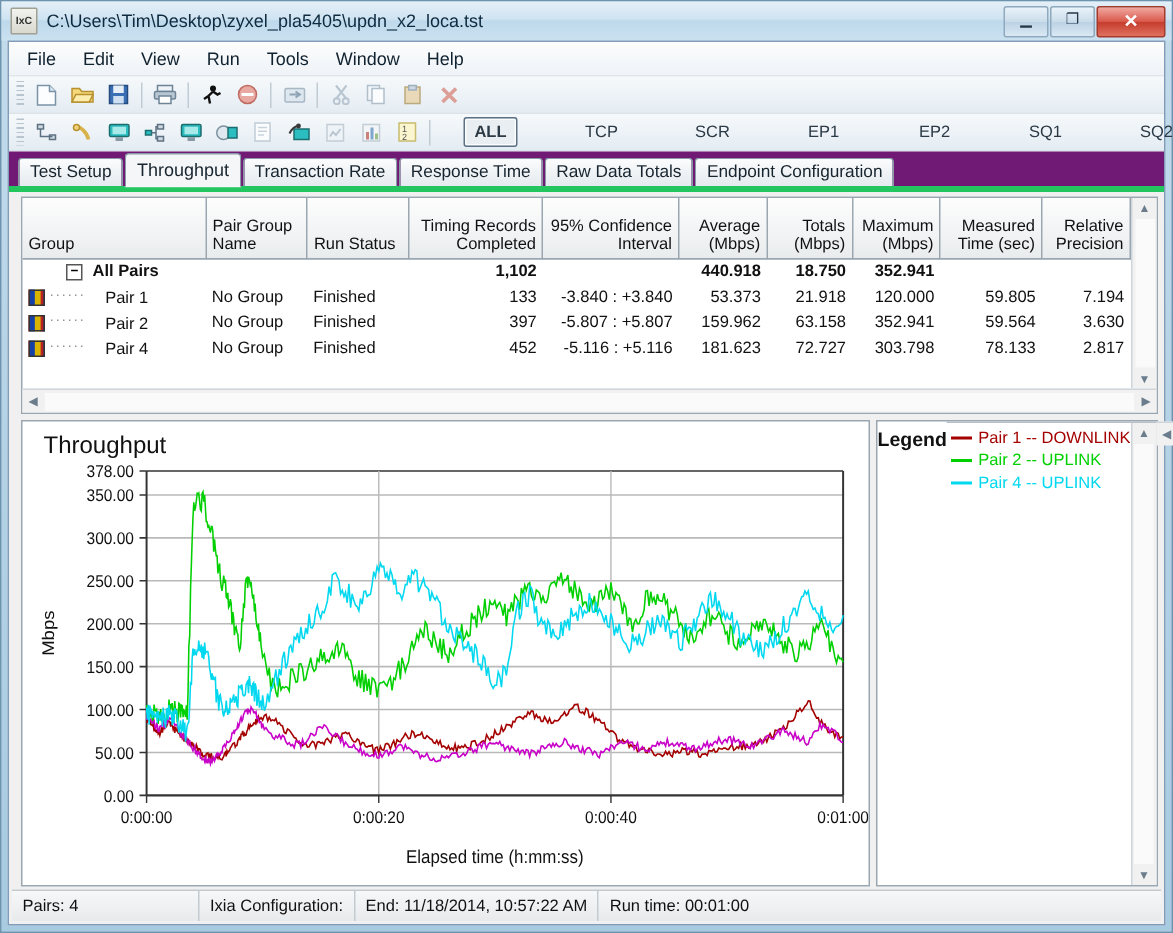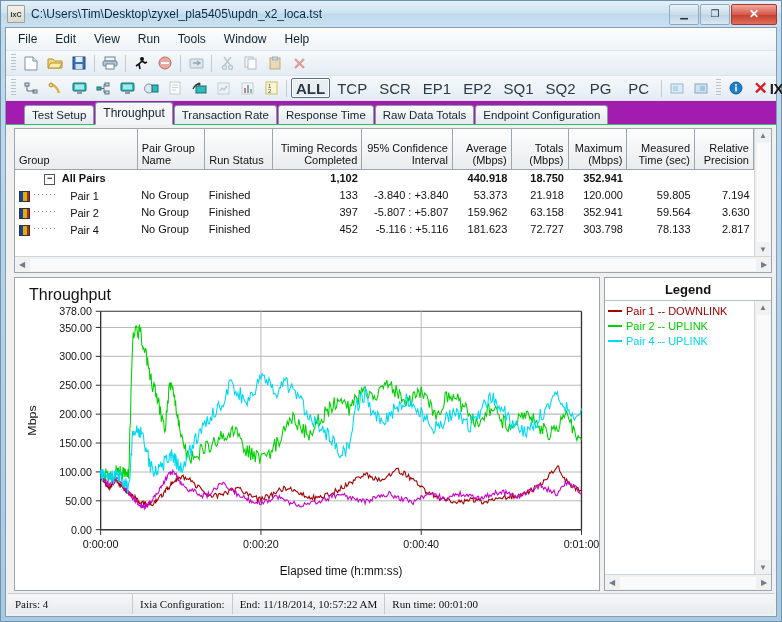--- a/index.html
+++ b/index.html
@@ -73,35 +73,35 @@
   .grip{
     width:5px;height:18px;flex:none;margin:0 3px;
     background-image:repeating-linear-gradient(to bottom,#b8c4cd 0 1px,transparent 1px 3px);
   }
   .tbtn{
     width:24px;height:22px;flex:none;display:flex;align-items:center;justify-content:center;
     font-size:13px;line-height:1;color:#3f4c57;
   }
   .tsep{width:1px;height:17px;background:#c0cbd4;margin:0 3px;flex:none;}
   .pbtn{
-    min-width:26px;height:18px;padding:0 4px;margin:0 1px;flex:none;
+    min-width:26px;height:18px;padding:0 4px;margin:0 19px;flex:none;
     display:flex;align-items:center;justify-content:center;
-    font-size:15px;color:#2b3a45;border:1px solid transparent;border-radius:2px;
+    font-size:11px;color:#2b3a45;border:1px solid transparent;border-radius:2px;
   }
   .pbtn.active{
     border:1px solid #5d7285;background:#e9eef2;
     box-shadow:inset 0 0 0 1px #fbfcfd;font-weight:bold;
   }
   .ixia{display:flex;align-items:center;gap:2px;margin-left:6px;}
   .ixia-x{color:#d51f26;font-size:17px;font-weight:bold;line-height:1;}
   .ixia-t{color:#1b1b1b;font-size:15px;font-weight:bold;letter-spacing:-0.5px;}
   
   .tabstrip{
-    height:23px;display:flex;align-items:flex-end;padding-left:18px;
-    background:#a21caf;flex:none;border-bottom:1px solid #22c55e;
+    height:23px;display:flex;align-items:flex-end;padding-left:6px;
+    background:#701a75;flex:none;border-bottom:4px solid #22c55e;
   }
   .tab{
     height:18px;line-height:18px;padding:0 7px;margin-right:1px;
     font-size:11.5px;color:#17242e;
     border:1px solid #8a9aa6;border-bottom:none;
     border-radius:3px 3px 0 0;
     background:linear-gradient(to bottom,#fbfcfd,#e4eaef);
   }
   .tab.active{
     height:21px;line-height:21px;font-size:12px;
@@ -164,37 +164,37 @@
   
   .bottom{flex:1;display:flex;min-height:0;padding:4px 4px 2px 8px;gap:4px;}
   .chartpanel{
     flex:1;background:#fff;border:1px solid #9aa7b1;
     position:relative;box-sizing:border-box;min-width:0;
   }
   .chart-title{
     position:absolute;left:14px;top:8px;font-size:16px;color:#111;
   }
   .legendpanel{
-    width:168px;flex:none;background:#fff;border:1px solid #9aa7b1;
-    display:flex;flex-direction:column;box-sizing:border-box;
+    width:188px;flex:none;background:#fff;border:1px solid #9aa7b1;
+    display:flex;flex-direction:row;box-sizing:border-box;
   }
   .legend-title{
     text-align:center;font-weight:bold;font-size:13px;color:#111;
     padding:4px 0 3px 0;flex:none;
   }
   .legend-body{flex:1;display:flex;min-height:0;border-top:1px solid #b7c0c7;}
   .legend-items{flex:1;padding:2px 0 0 3px;overflow:hidden;}
   .legend-row{display:flex;align-items:center;gap:4px;height:15px;white-space:nowrap;}
   .lswatch{width:14px;height:2px;flex:none;}
   .ltext{font-size:11px;}
   
   .statusbar{
     height:20px;flex:none;display:flex;align-items:stretch;
     background:linear-gradient(to bottom,#f6f7f8,#e7eaec);
-    border-top:1px solid #c3cbd1;margin:0 2px 2px 2px;font-family:Liberation Serif, serif;
+    border-top:1px solid #c3cbd1;margin:0 2px 2px 2px;
   }
   .scell{
     display:flex;align-items:center;padding:0 7px;font-size:11px;color:#111;
     border-right:1px solid #c3cbd1;white-space:nowrap;
   }
   .scell.flex{flex:1;border-right:1px solid #c3cbd1;}
   .scell.last{border-right:none;}
   
   .axlabel{font-family:"Liberation Sans",sans-serif;font-size:11px;fill:#111;}
   .axtitle{font-family:"Liberation Sans",sans-serif;font-size:12px;fill:#111;}

